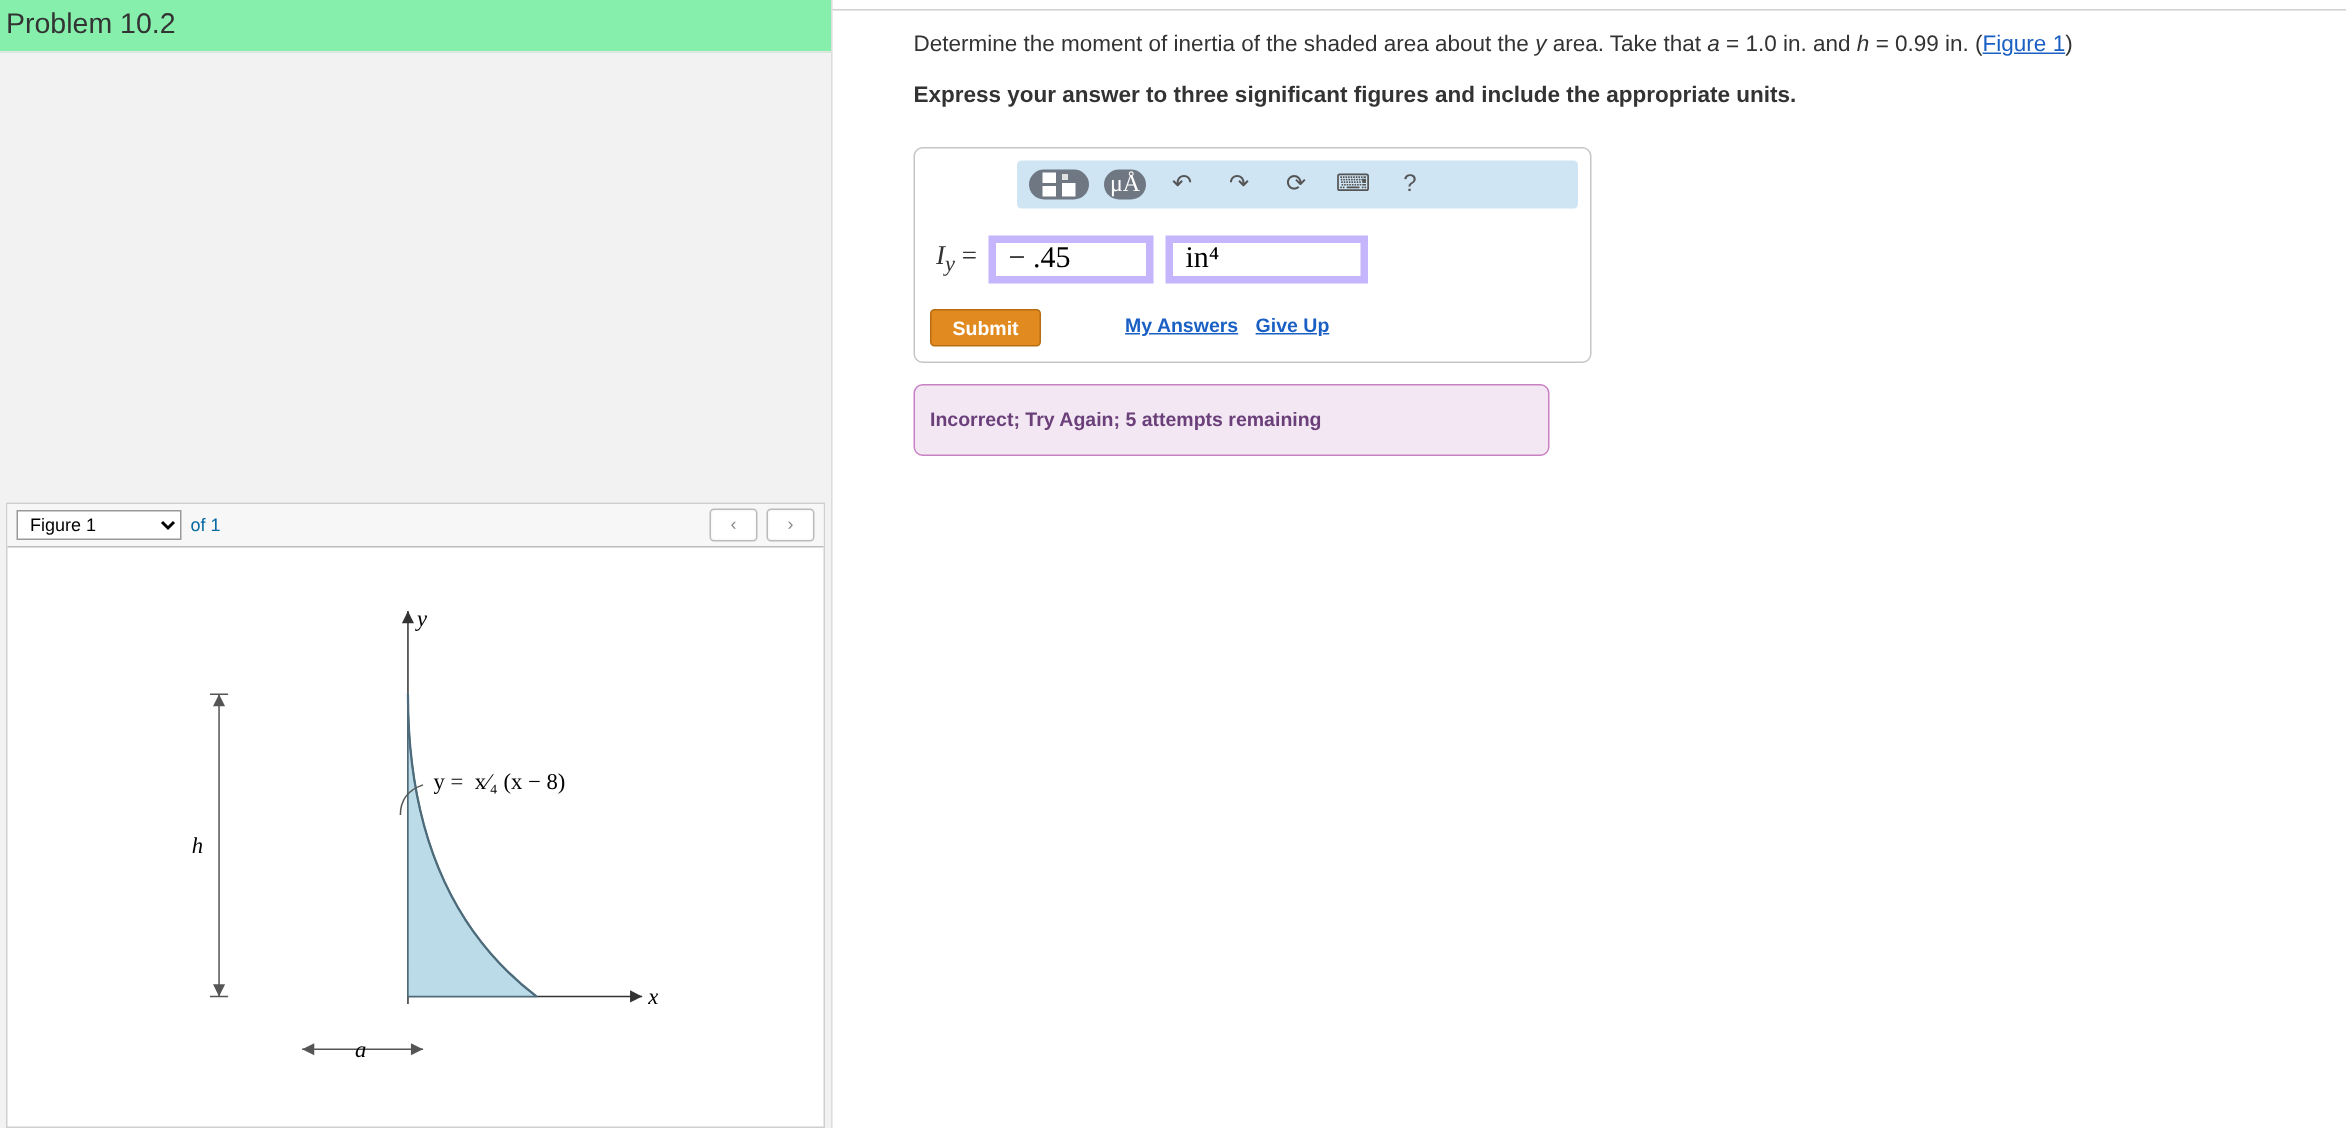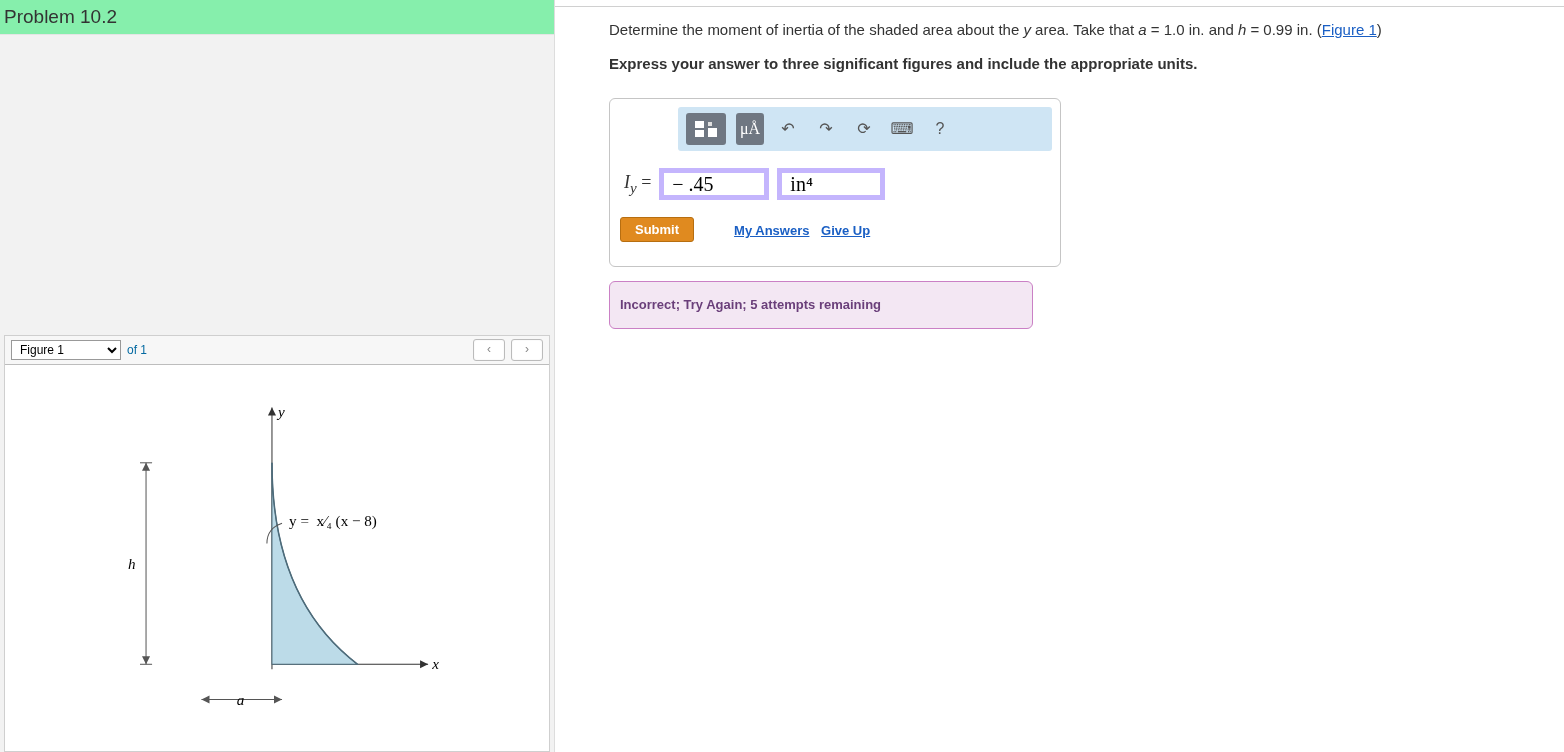--- a/index.html
+++ b/index.html
@@ -131,22 +131,22 @@
     border-radius: 3px;
     padding: 6px 8px;
     display: flex;
     align-items: center;
     gap: 10px;
     margin-left: 60px;
     margin-bottom: 16px;
   }
   .tool-btn {
     width: 28px;
-    height: 32px;
-    border-radius: 3px;
+    height: 20px;
+    border-radius: 13px;
     display: flex;
     align-items: center;
     justify-content: center;
     font-size: 16px;
     color: #555;
     cursor: pointer;
     text-align: right;
   }
   .tool-btn.dark {
     background: #6f7782;
@@ -169,27 +169,27 @@
   .ans-label { font-style: italic; }
   .ans-input {
     height: 32px;
     border: 5px solid #c4b5fd;
     font-family: "Times New Roman", serif;
     font-size: 20px;
     padding: 0 8px;
     box-sizing: border-box;
   }
   .ans-input.value { width: 110px; }
-  .ans-input.unit  { width: 108px; }
+  .ans-input.unit  { width: 135px; }
 
   .submit-row {
     display: flex;
-    align-items: flex-end;
-    gap: 40px;
-    margin: 0 0 16px 2px;
+    align-items: flex-start;
+    gap: 56px;
+    margin: 0 0 2px 2px;
   }
   .submit-btn {
     background: #e08a1f;
     border: 1px solid #b76e10;
     color: #fff;
     font-weight: bold;
     font-size: 13px;
     padding: 4px 14px;
     border-radius: 3px;
     cursor: pointer;

